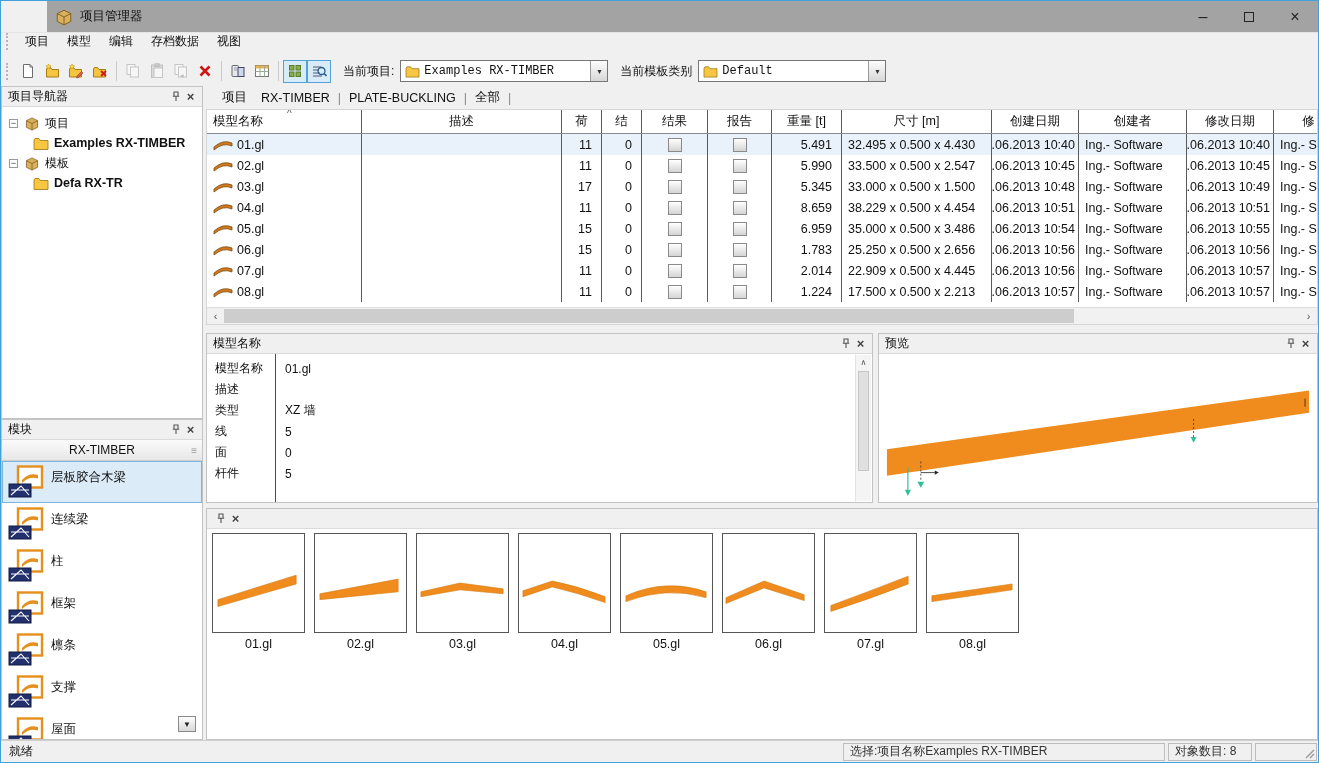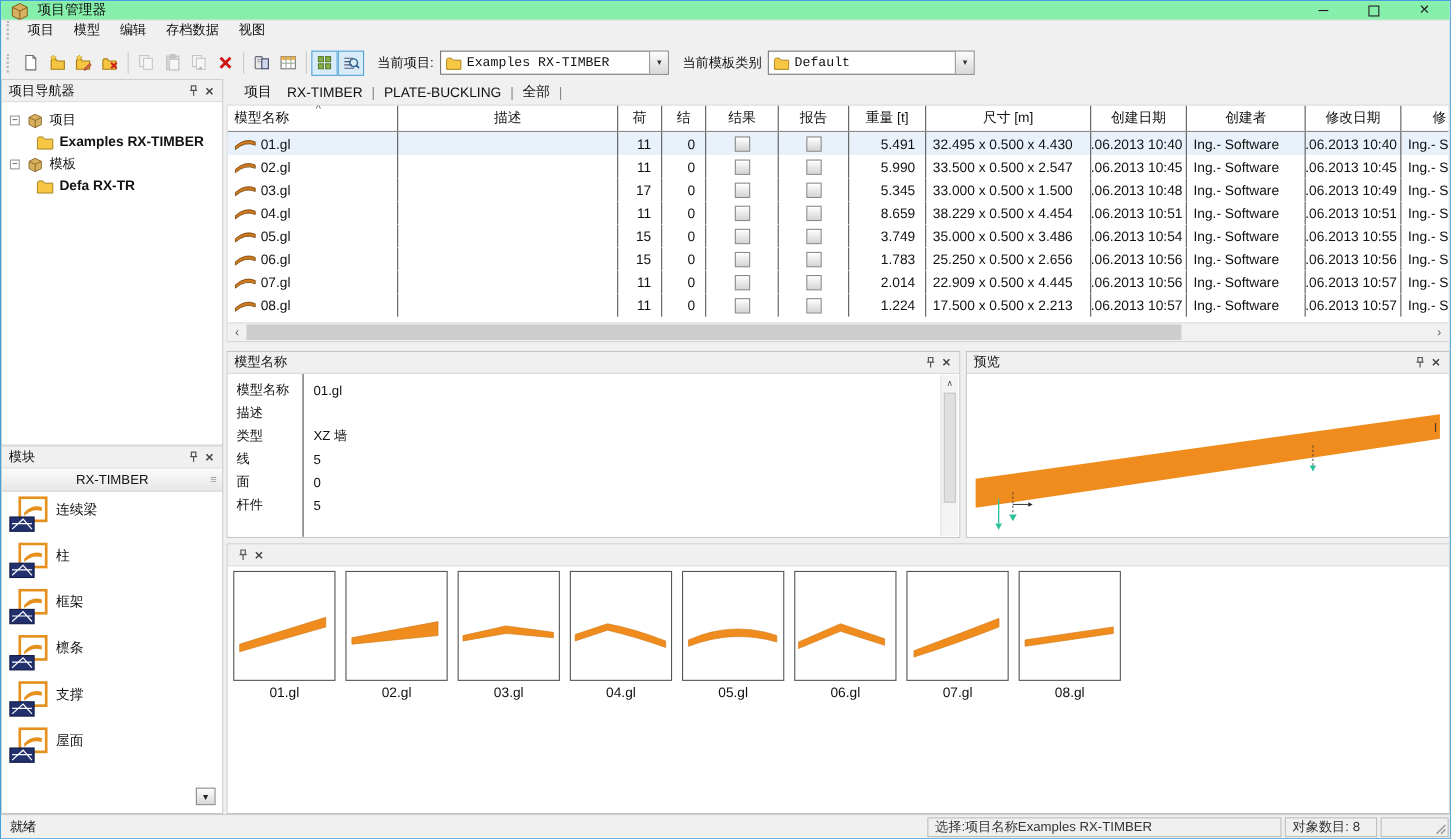--- a/index.html
+++ b/index.html
@@ -1,19 +1,19 @@
 <!DOCTYPE html>
 <html><head>
 <meta charset="utf-8">
 <style>
 *{box-sizing:border-box;margin:0;padding:0;}
 body{background:#9a9a9a;font-family:"Liberation Sans",sans-serif;}
 .win{position:relative;width:1319px;height:763px;border:1px solid #42a0db;background:#f0f0f0;font-size:12px;color:#111;display:flex;flex-direction:column;overflow:hidden;}
 
-.titlebar{height:17px;background:#86efac;display:flex;align-items:center;padding-left:8px;flex:0 0 auto;}
+.titlebar{height:31px;background:#a3a3a3;display:flex;align-items:center;padding-left:8px;flex:0 0 auto;margin-left:46px;}
 .app-icon{width:18px;height:18px;margin-right:7px;}
 .app-icon svg{width:100%;height:100%;}
 .title{font-size:12.5px;}
 .wincontrols{margin-left:auto;display:flex;height:100%;}
 .wc{width:46px;display:flex;align-items:center;justify-content:center;font-size:16px;color:#222;}
 .maxbox{width:10px;height:10px;border:1px solid #222;display:inline-block;}
 
 .menubar{height:25px;display:flex;align-items:flex-start;padding-left:5px;border-top:1px solid #e6e6e6;flex:0 0 auto;}
 .grip{width:4px;height:17px;border-left:2px dotted #b5b5b5;margin-right:6px;}
 .menu-item{padding:3px 9px;}
@@ -298,20 +298,29 @@
                 <path d="M3 1h4v4.2H3zM1.8 5.2h6.4M5 5.2V10" fill="none" stroke="#555" stroke-width="1.1"></path>
               </svg>
             </span>
           <span class="pbtn pclose">×</span>
         </div>
         <div class="modhead">
           <span>RX-TIMBER</span>
           <span class="ham">≡</span>
         </div>
         <div class="modlist" id="mod-list">
+            <div class="moditem sel">
+              <span class="modicon"><svg viewBox="0 0 36 34">
+                  <rect x="10" y="1.5" width="24" height="21" fill="#fff" stroke="#e58f1d" stroke-width="2.4"></rect>
+                  <path d="M14 15 Q21 7 30 10 L30 13.5 Q21 11 14 18 Z" fill="#e58f1d"></path>
+                  <rect x="1" y="19" width="22" height="13" fill="#23306e" stroke="#101a45"></rect>
+                  <path d="M3 30 L13 21 L21 30 M3 25 h18" stroke="#fff" stroke-width="1.1" fill="none"></path>
+                </svg></span>
+              <span class="modlabel">层板胶合木梁</span>
+            </div>
             <div class="moditem">
               <span class="modicon"><svg viewBox="0 0 36 34">
                   <rect x="10" y="1.5" width="24" height="21" fill="#fff" stroke="#e58f1d" stroke-width="2.4"></rect>
                   <path d="M14 15 Q21 7 30 10 L30 13.5 Q21 11 14 18 Z" fill="#e58f1d"></path>
                   <rect x="1" y="19" width="22" height="13" fill="#23306e" stroke="#101a45"></rect>
                   <path d="M3 30 L13 21 L21 30 M3 25 h18" stroke="#fff" stroke-width="1.1" fill="none"></path>
                 </svg></span>
               <span class="modlabel">连续梁</span>
             </div>
             <div class="moditem">
@@ -595,21 +604,21 @@
               <div class="gcell c3 ar">
                 <span>0</span>
               </div>
               <div class="gcell c4 ac">
                 <span class="cbx"></span>
               </div>
               <div class="gcell c5 ac">
                 <span class="cbx"></span>
               </div>
               <div class="gcell c6 ar">
-                <span>3.749</span>
+                <span>6.959</span>
               </div>
               <div class="gcell c7 al">
                 <span>35.000 x 0.500 x 3.486</span>
               </div>
               <div class="gcell c8 clipL">
                 <span>1.06.2013 10:54</span>
               </div>
               <div class="gcell c9 al">
                 <span>Ing.- Software</span>
               </div>

